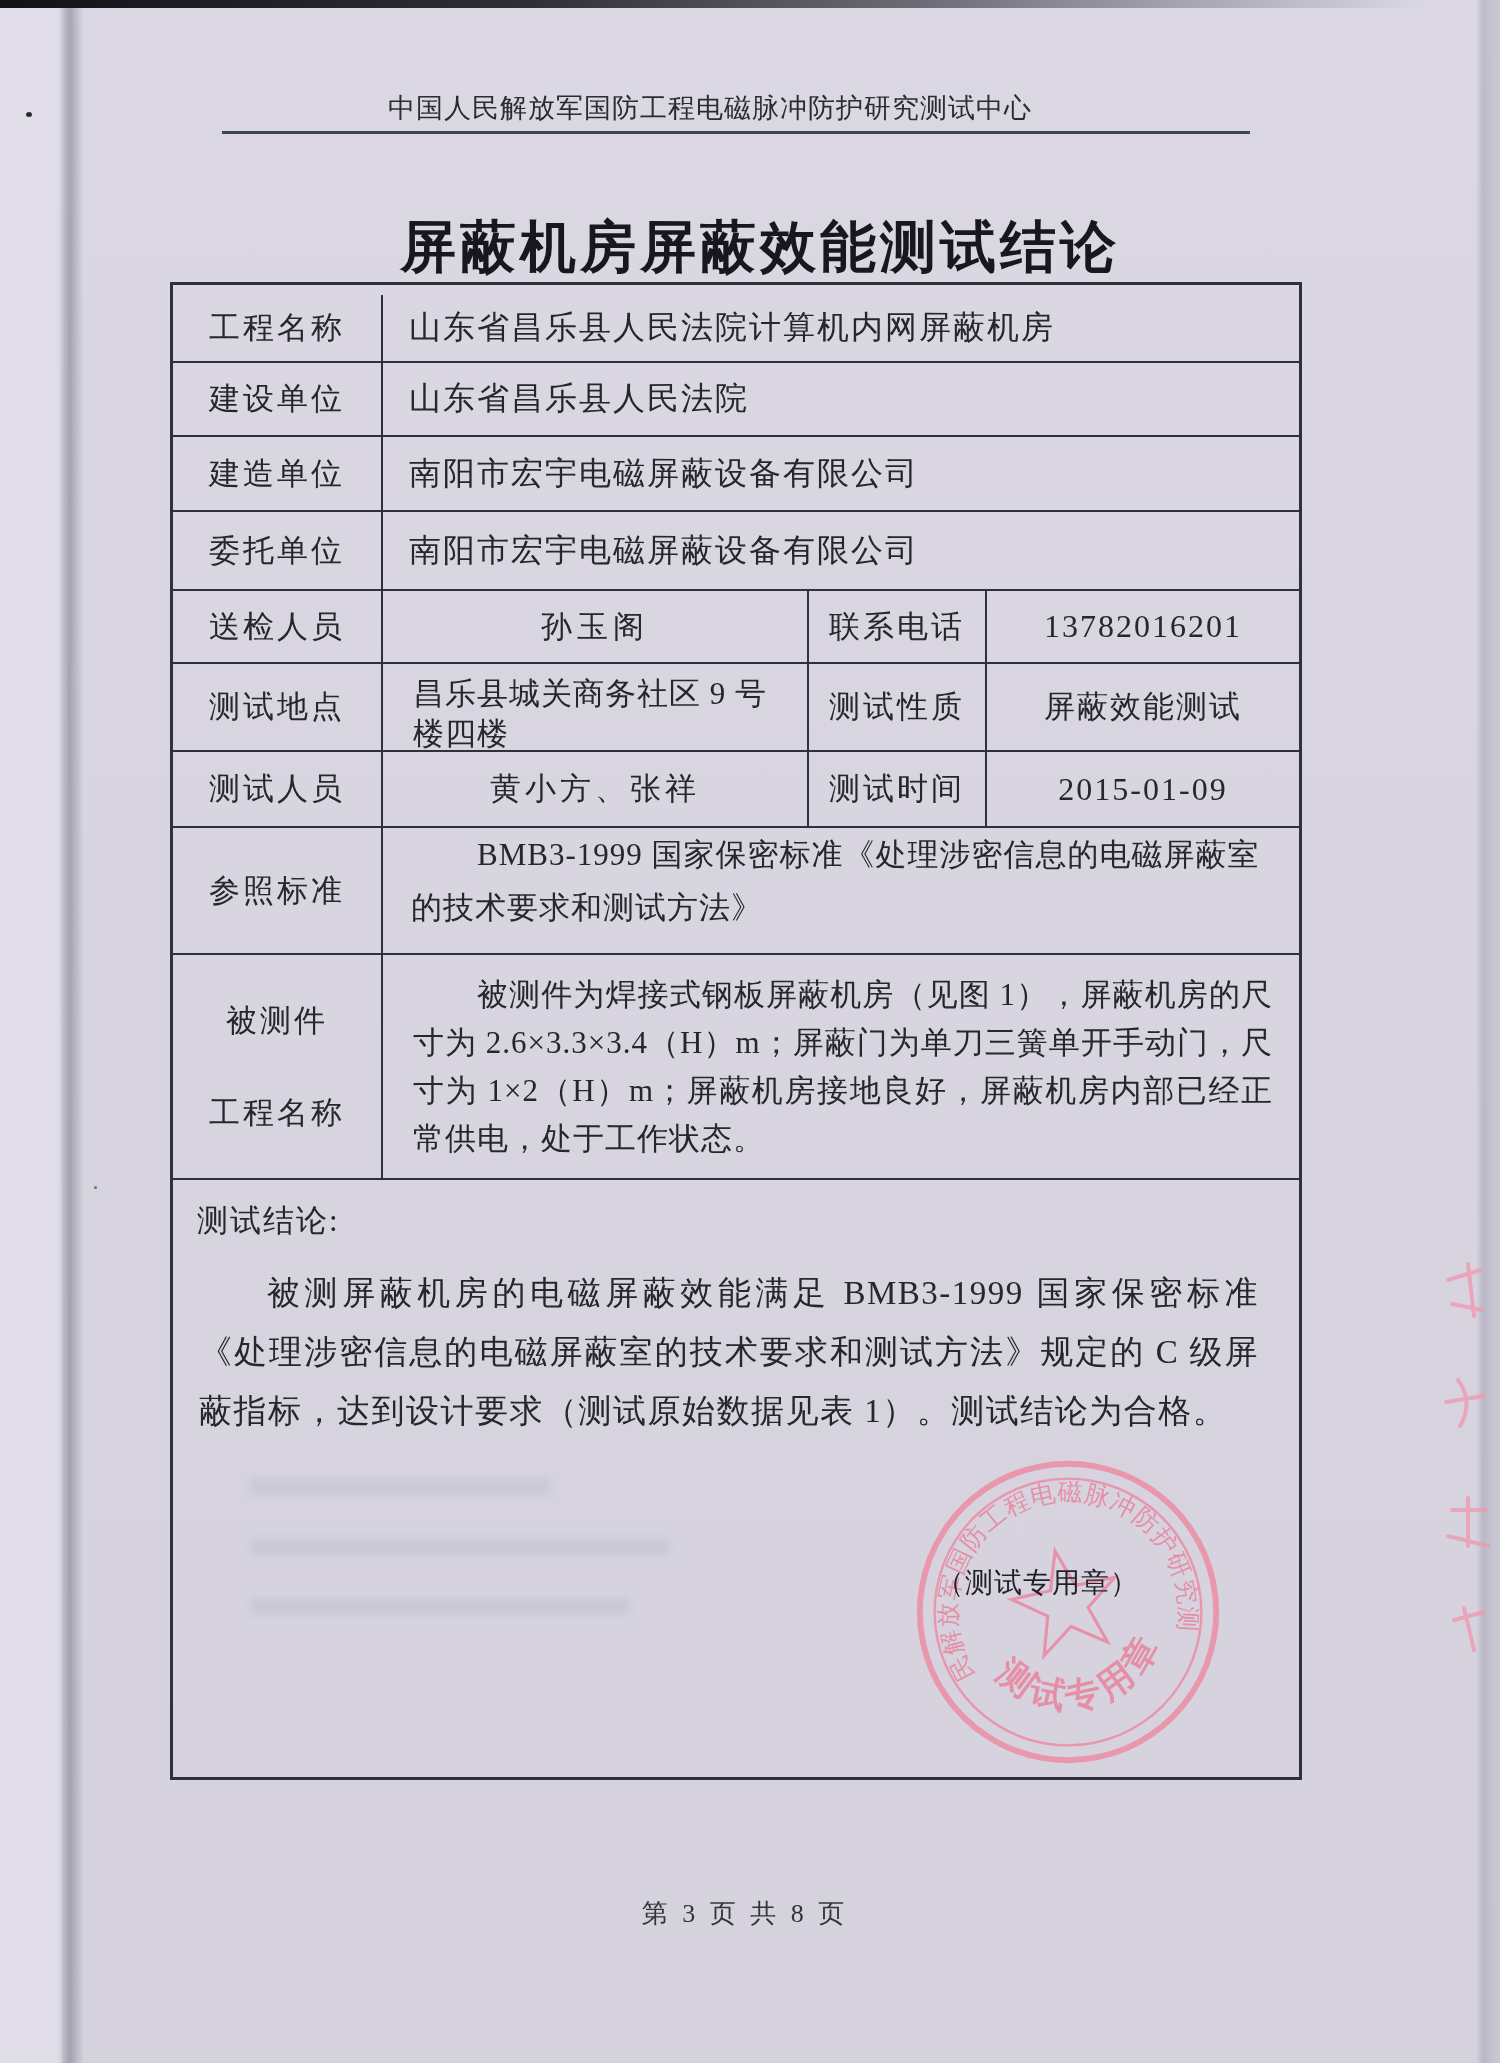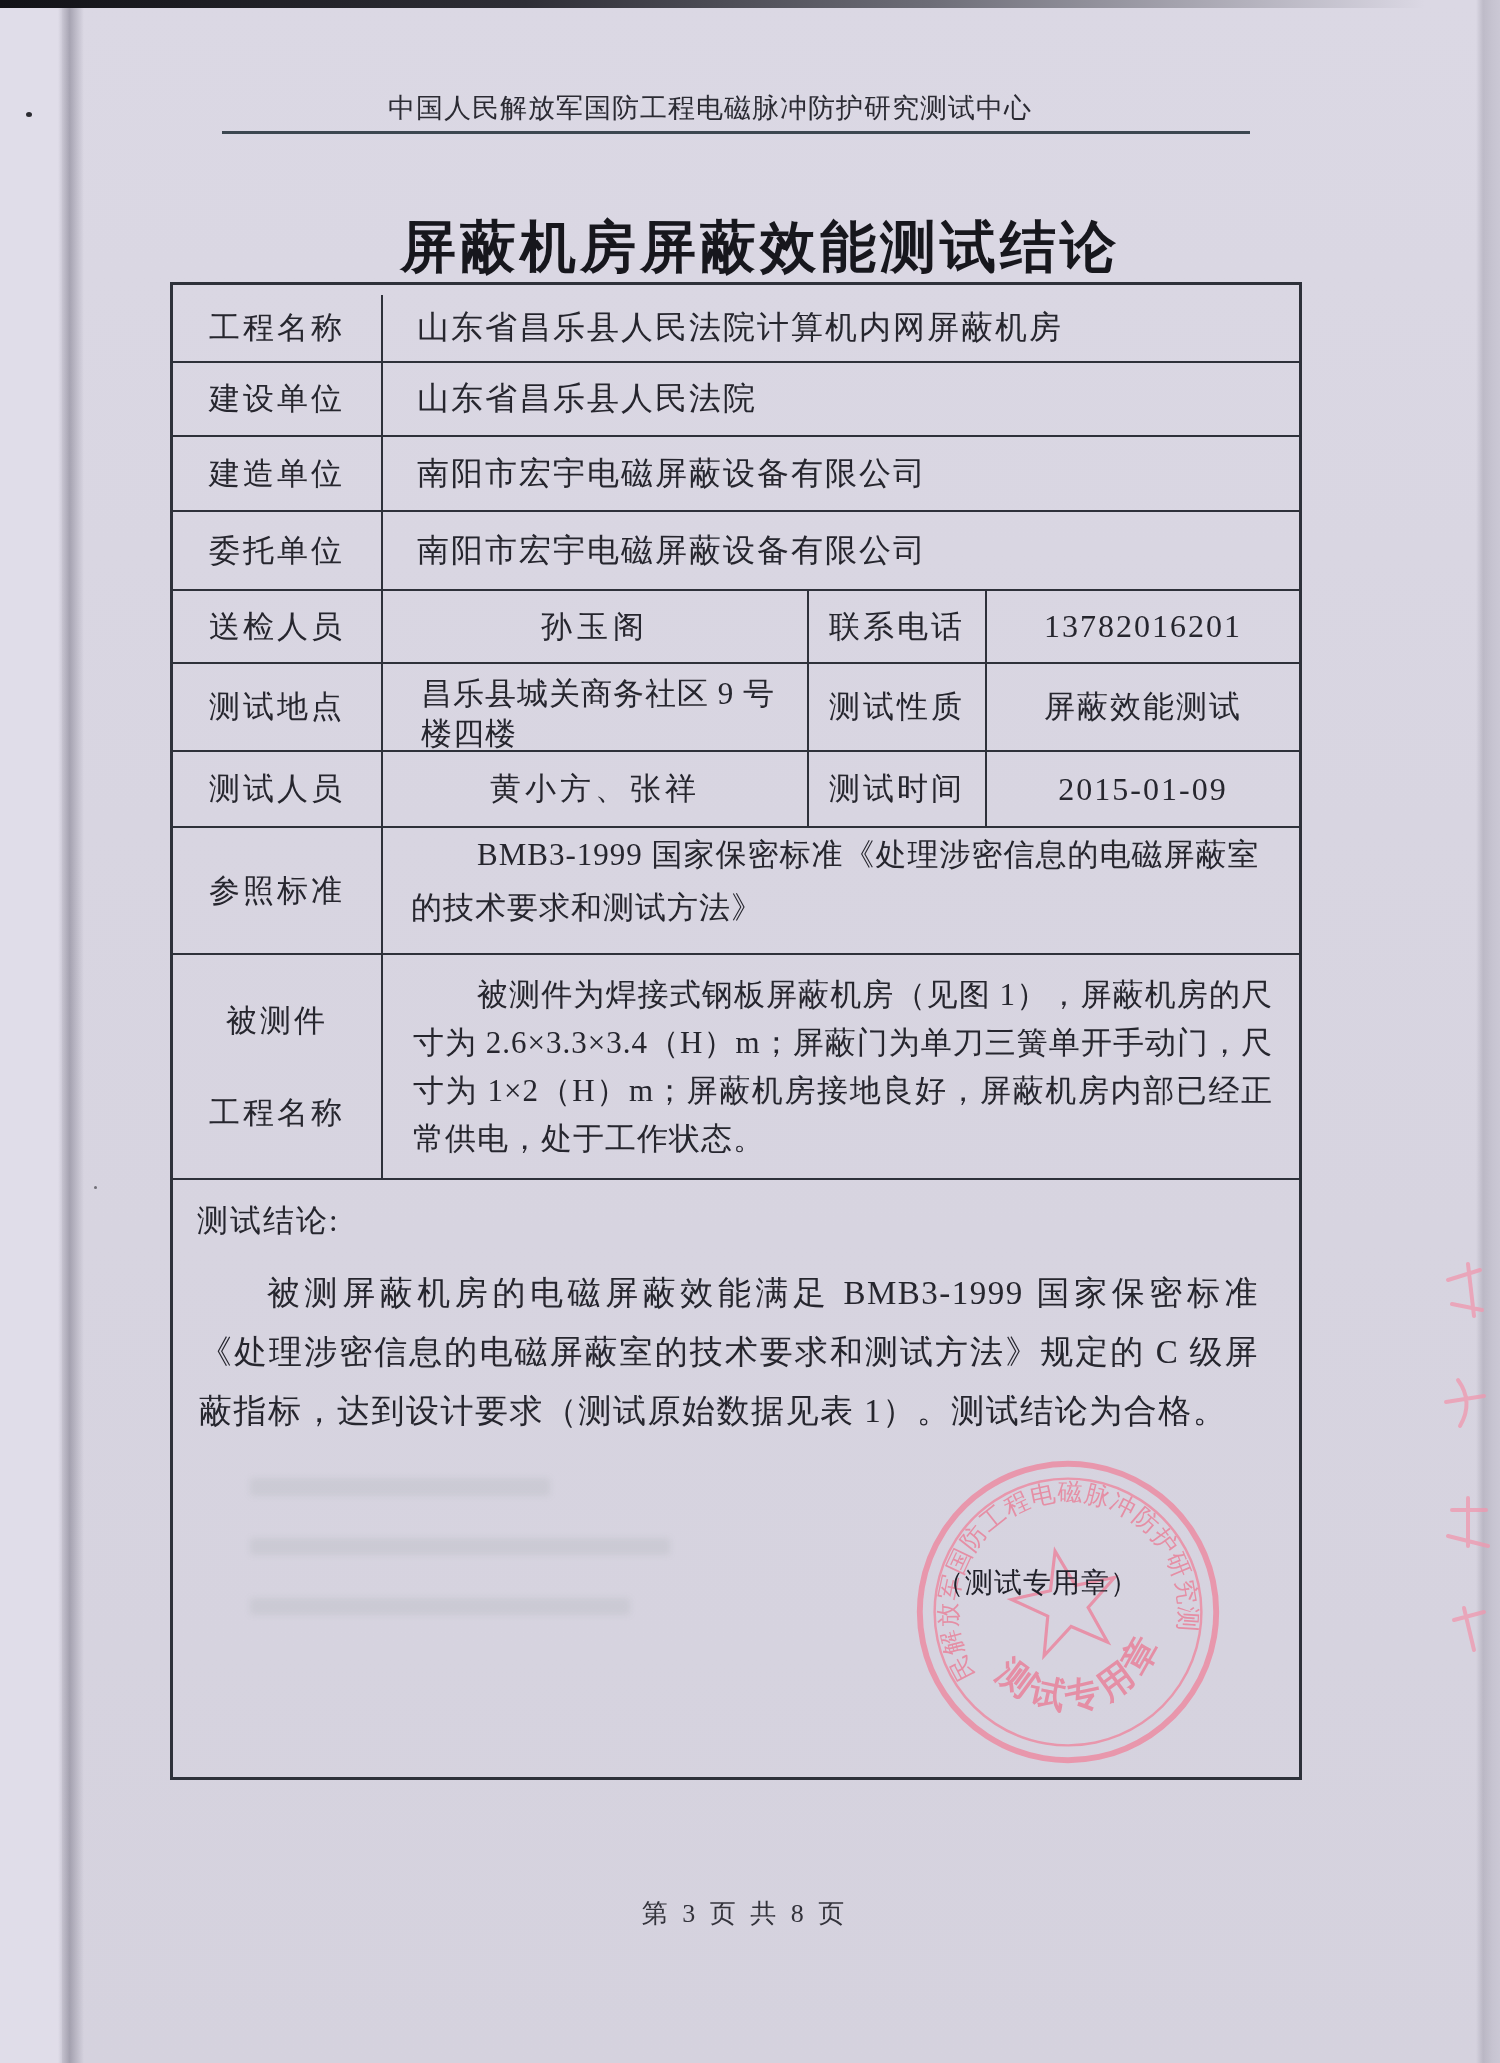--- a/index.html
+++ b/index.html
@@ -33,23 +33,23 @@
   
   .doc-table{position:absolute;left:170px;top:282px;width:1132px;height:1498px;
     box-sizing:border-box;border:3px solid #2e313a;display:grid;
     grid-template-columns:208px 426px 178px 1fr;
     grid-template-rows:76px 74px 75px 79px 73px 88px 76px 127px 225px 1fr;}
   .cell{box-sizing:border-box;border-left:2px solid #2e313a;border-top:2px solid #2e313a;
     font-size:31px;color:#26262e;overflow:hidden;}
   .cell.c1{border-left:none;}
   .cell.r1{border-top:none;margin-top:10px;}
   .lab{display:flex;align-items:center;justify-content:center;letter-spacing:3px;}
-  .val-left{display:flex;align-items:center;padding-left:34px;font-size:32px;letter-spacing:2px;}
+  .val-left{display:flex;align-items:center;padding-left:26px;font-size:32px;letter-spacing:2px;}
   .val-center{display:flex;align-items:center;justify-content:center;letter-spacing:2px;}
-  .val-wrap{padding:10px 18px 0 38px;line-height:40px;letter-spacing:1px;}
+  .val-wrap{padding:10px 18px 0 30px;line-height:40px;letter-spacing:1px;}
   .val-num{display:flex;align-items:center;justify-content:center;font-size:32px;letter-spacing:2px;}
   .std-val{padding:0 26px 0 28px;text-indent:66px;line-height:53px;letter-spacing:1px;}
   .dut-label{display:flex;flex-direction:column;align-items:center;justify-content:center;gap:50px;letter-spacing:3px;}
   .dut-val{padding:16px 26px 0 30px;text-indent:64px;line-height:48px;letter-spacing:1px;text-align:justify;}
   .conclusion-cell{position:relative;border-left:none;}
   .conclusion-label{position:absolute;left:24px;top:20px;font-size:31px;letter-spacing:2px;}
   .conclusion-paragraph{position:absolute;left:26px;right:40px;top:84px;
     font-size:33px;line-height:59px;letter-spacing:1.5px;text-indent:68px;text-align:justify;}
 
   

